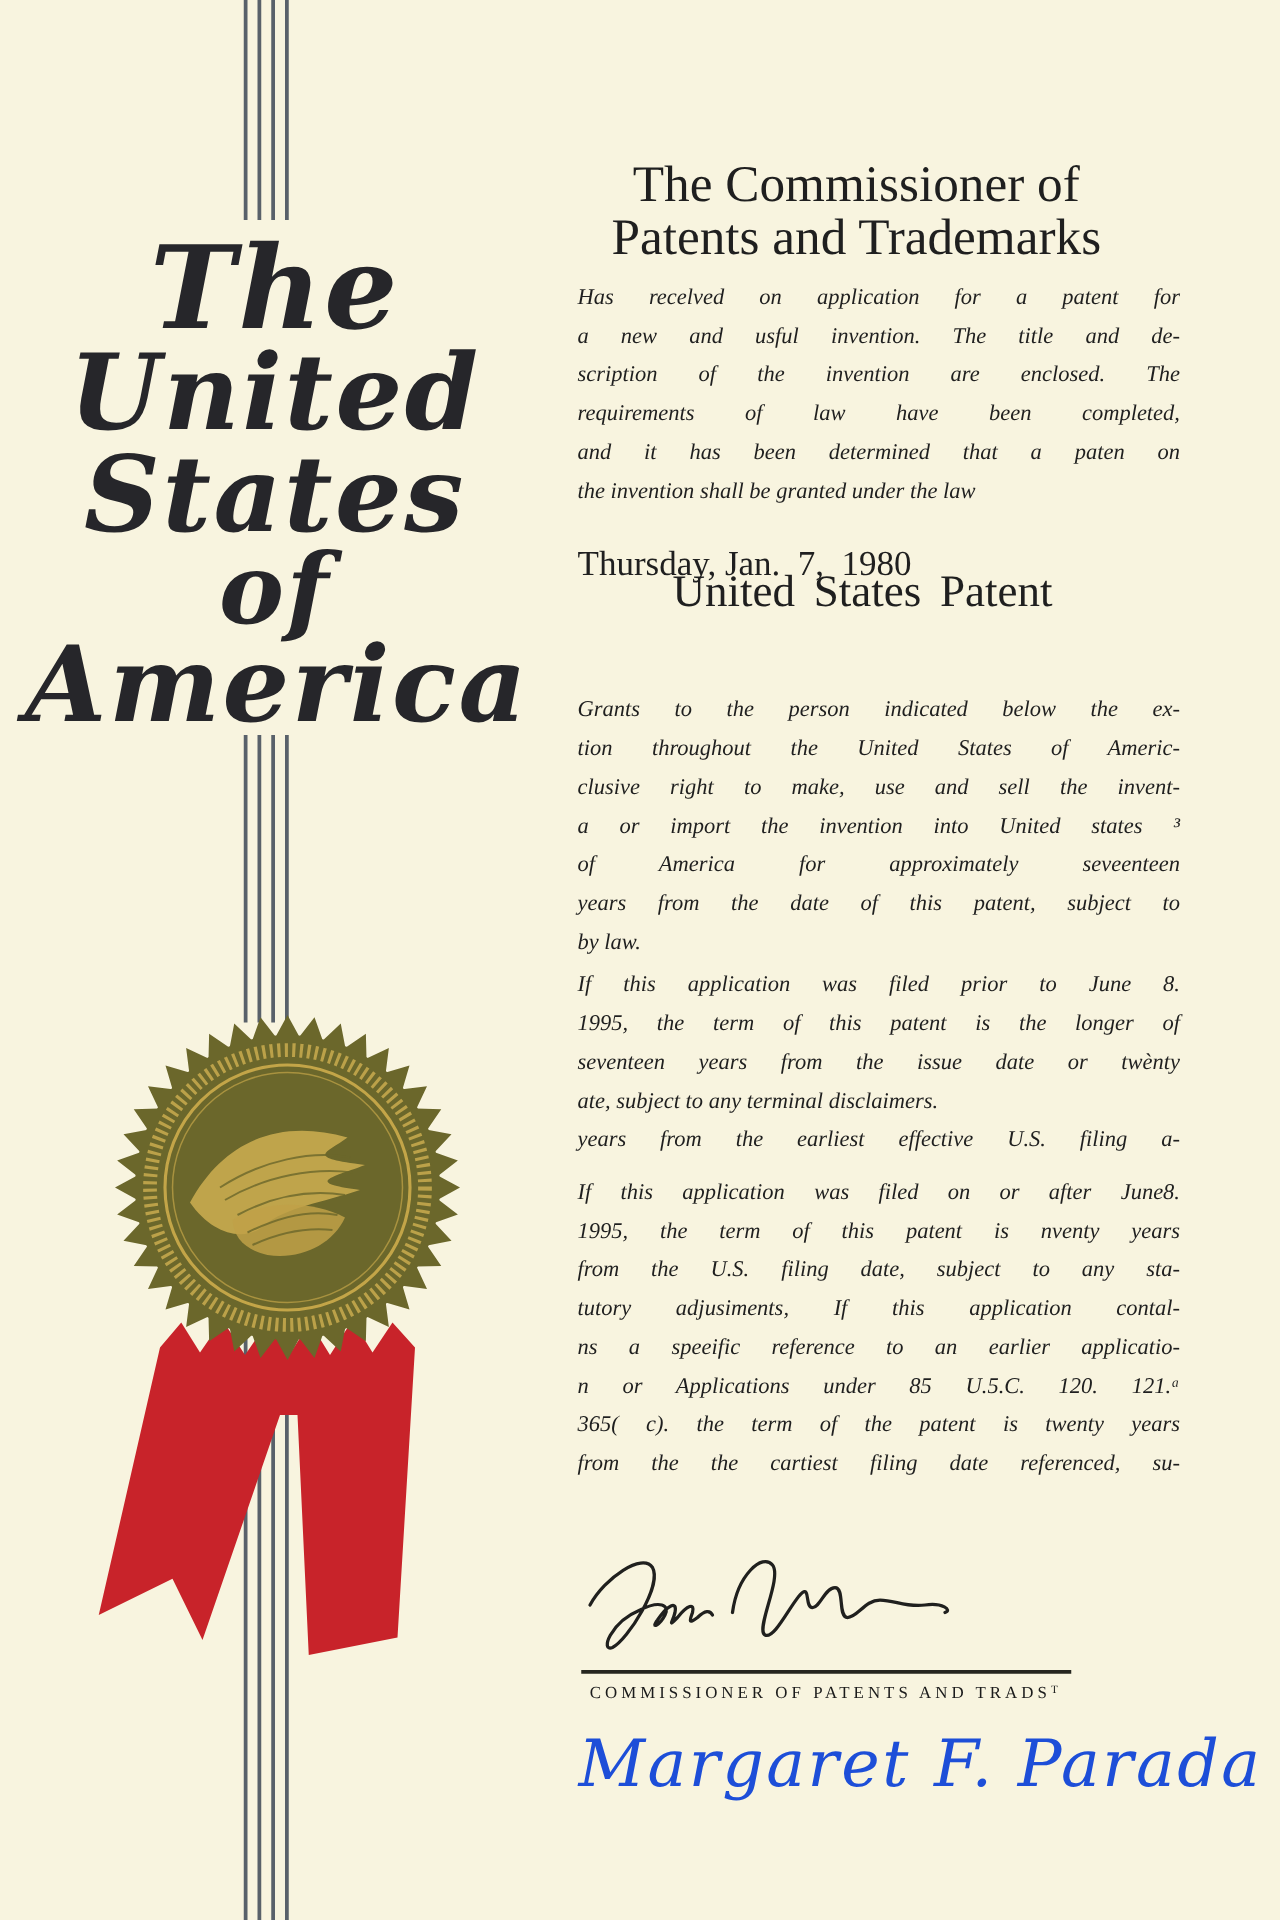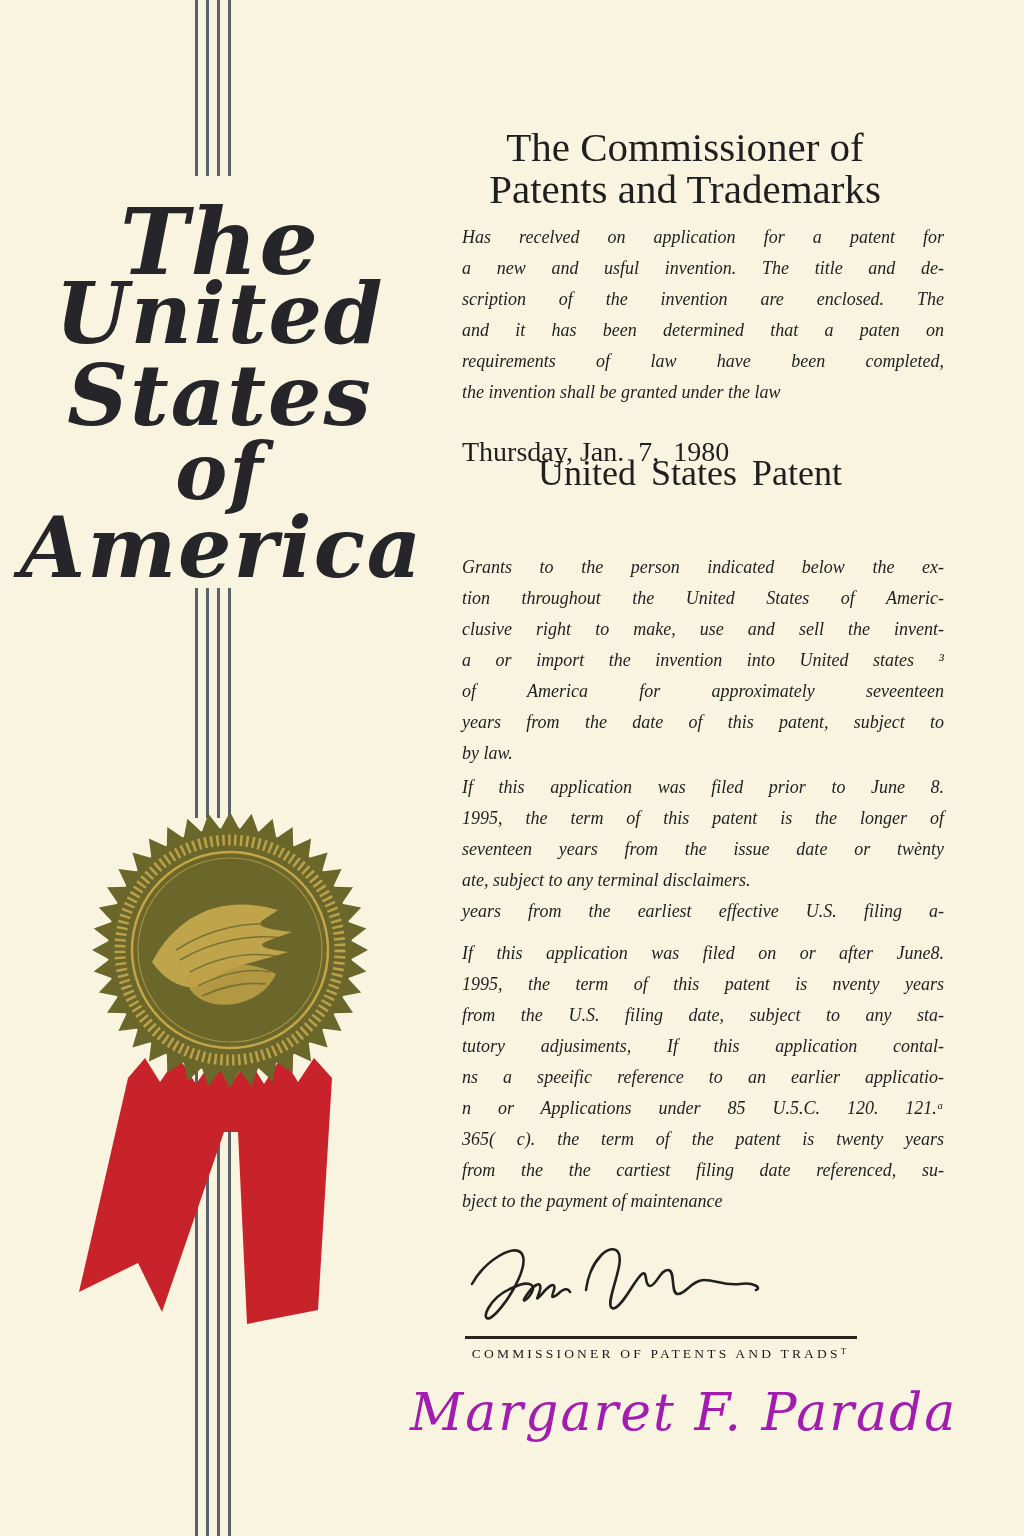--- a/index.html
+++ b/index.html
@@ -30,23 +30,23 @@
                  font-size:41px; line-height:42px; }
   .date-line  { position:absolute; left:462px; top:436px; font-size:28px; white-space:pre; }
   .heading2   { position:absolute; left:430px; width:520px; top:452px; text-align:center;
                 font-size:36px; word-spacing:6px; }
 
   .sig-rule  { position:absolute; left:465px; top:1336px; width:392px; height:2.5px; background:#26261f; }
   .sig-label { position:absolute; left:463px; top:1346px; width:392px; text-align:center;
                font-size:13.5px; letter-spacing:3.2px; color:#1b1b1b; white-space:nowrap; }
   .sig-label sup { font-size:9px; vertical-align:4px; letter-spacing:0; }
 
-  .grantee { position:absolute; left:410px; top:1382px; width:600px; text-align:left;
+  .grantee { position:absolute; left:410px; top:1382px; width:600px; text-align:right;
              font-family:"DejaVu Serif",serif; font-style:italic;
-             font-size:52px; color:#a21caf; letter-spacing:2px; }
+             font-size:52px; color:#1d4ed8; letter-spacing:2px; }
 </style>
 </head>
 <body>
 
 <div>
   <div class="stripe" style="left:195px; top:0; height:176px;"></div>
   <div class="stripe" style="left:206px; top:0; height:176px;"></div>
   <div class="stripe" style="left:217px; top:0; height:176px;"></div>
   <div class="stripe" style="left:228px; top:0; height:176px;"></div>
 </div>
@@ -57,21 +57,21 @@
   <div class="stripe" style="left:228px; top:588px; height:230px;"></div>
 </div>
 <div>
   <div class="stripe" style="left:195px; top:1062px; height:474px;"></div>
   <div class="stripe" style="left:206px; top:1062px; height:474px;"></div>
   <div class="stripe" style="left:217px; top:1062px; height:474px;"></div>
   <div class="stripe" style="left:228px; top:1062px; height:474px;"></div>
 </div>
 
 <div>
-  <div class="script-line" style="top:176px; font-size:92px;margin-top:12px;">The</div>
+  <div class="script-line" style="top:176px; font-size:92px;">The</div>
   <div class="script-line" style="top:264px; font-size:84px;">United</div>
   <div class="script-line" style="top:346px; font-size:84px;">States</div>
   <div class="script-line" style="top:426px; font-size:78px;">of</div>
   <div class="script-line" style="top:498px; font-size:84px;text-align:right;">America</div>
 </div>
 
 <svg class="abs" style="left:60px; top:1040px;" width="300" height="300" viewBox="0 0 300 300">
   <polygon fill="#c8232a" points="
     19,252 68,38 85,18 100,42 118,16 136,44 154,18 170,46 188,18 204,44 222,16 238,42 254,18 272,38
     258,270 187,284 178,92 164,92 102,272 78,223"></polygon>
@@ -103,22 +103,22 @@
 
 <div class="title-block" style="top:126px;">
   <div>The Commissioner of</div>
   <div>Patents and Trademarks</div>
 </div>
 
 <div class="par" style="top:222px;">
   <div class="jline">Has recelved on application for a patent for</div>
   <div class="jline">a new and usful invention. The title and de-</div>
   <div class="jline">scription of the invention are enclosed. The</div>
+  <div class="jline">requirements of law have been completed,</div>
   <div class="jline">and it has been determined that a paten on</div>
-  <div class="jline">requirements of law have been completed,</div>
   <div class="jline short">the invention shall be granted under the law</div>
 </div>
 
 <div class="date-line">Thursday, Jan.  7,  1980</div>
 
 <div class="heading2">United States Patent</div>
 
 <div class="par" style="top:552px;">
   <div class="jline">Grants to the person indicated below the ex-</div>
   <div class="jline">tion throughout the United States of Americ-</div>
@@ -139,21 +139,20 @@
 
 <div class="par" style="top:938px;">
   <div class="jline">If this application was filed on or after June8.</div>
   <div class="jline">1995, the term of this patent is nventy years</div>
   <div class="jline">from the U.S. filing date, subject to any sta-</div>
   <div class="jline">tutory adjusiments, If this application contal-</div>
   <div class="jline">ns a speeific reference to an earlier applicatio-</div>
   <div class="jline">n or Applications under 85 U.5.C. 120. 121.ᵃ</div>
   <div class="jline">365( c). the term of the patent is twenty years</div>
   <div class="jline">from the the cartiest filing date referenced, su-</div>
-  <div class="jline short">bject to the payment of maintenance</div>
 </div>
 
 <svg class="abs" style="left:462px; top:1228px;" width="310" height="100" viewBox="0 0 310 100">
   <g fill="none" stroke="#20201e" stroke-width="2.6" stroke-linecap="round">
     <path d="M10,56 C22,34 52,14 60,26 C68,40 40,84 28,90 C18,94 26,70 50,60
              C66,52 74,56 70,64 C66,72 58,76 64,68 C72,56 80,52 78,62
              C76,70 72,74 80,66 C88,56 94,54 92,62 C90,68 88,72 96,66 C102,60 106,60 108,64"></path>
     <path d="M124,62 C128,32 148,14 156,24 C164,34 142,76 150,80 C158,84 172,52 180,46
              C186,42 182,58 188,58 C194,58 198,42 206,42 C214,42 208,66 216,66
              C224,66 230,52 242,52 C254,52 262,58 278,56 C292,54 300,60 294,62"></path>

